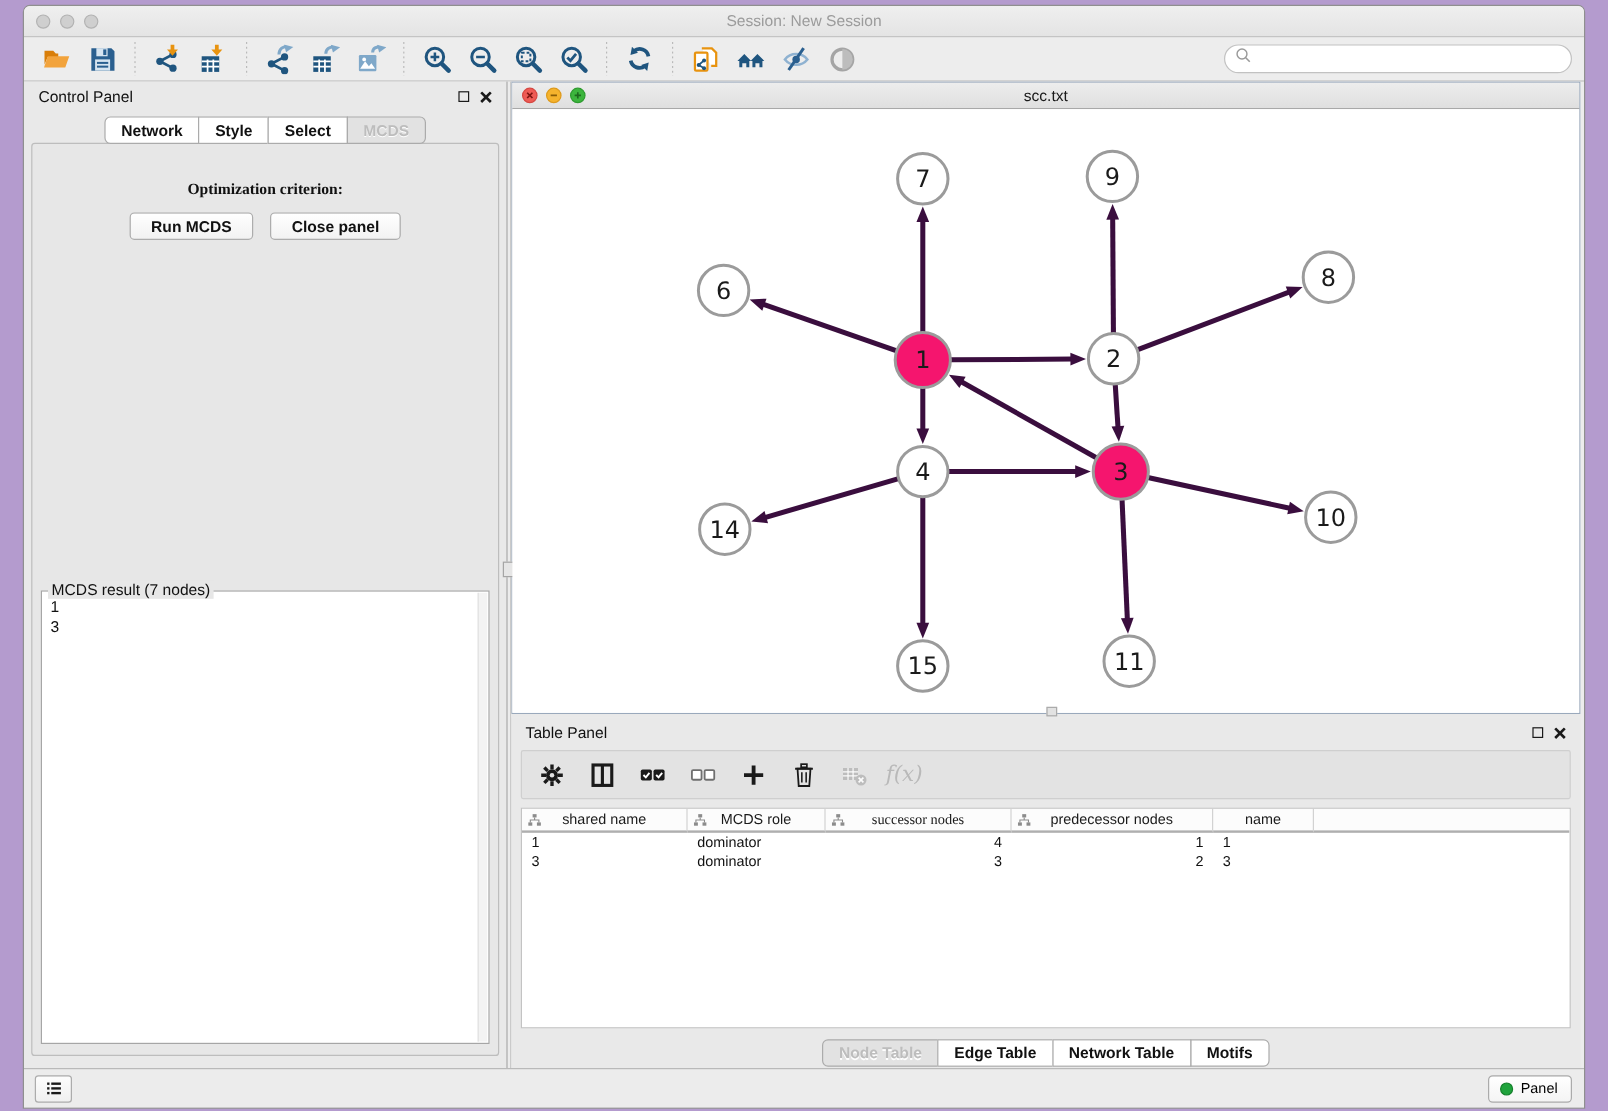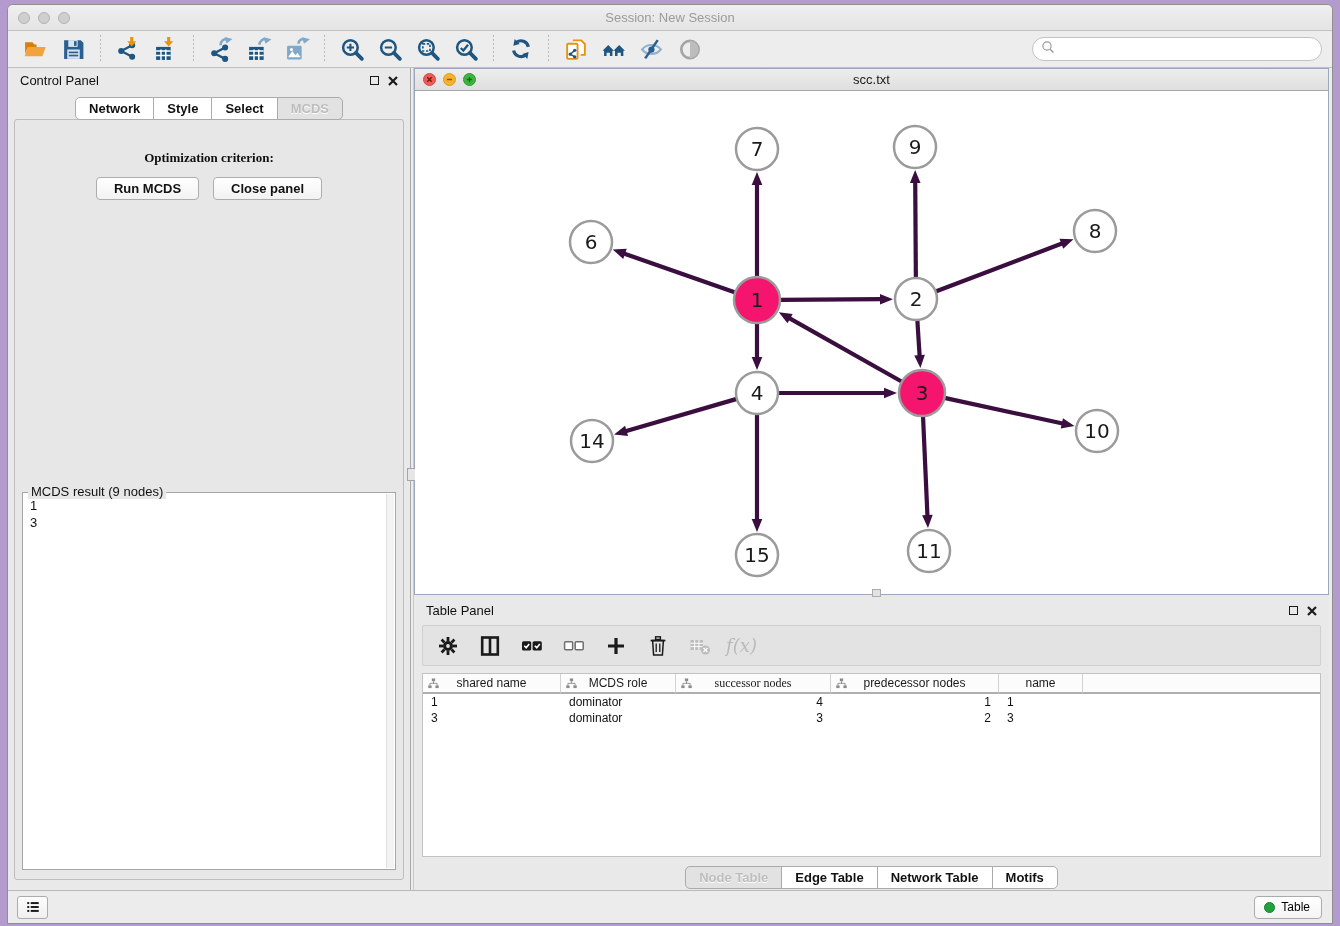--- a/index.html
+++ b/index.html
@@ -3,21 +3,21 @@
 <meta charset="utf-8">
 <style>
   * { box-sizing: border-box; cursor: default; }
   html,body { margin:0; padding:0; }
   body {
     width:1340px; height:926px; overflow:hidden;
     background:#B49BCE;
     font-family:"Liberation Sans", sans-serif;
     color:#111;
   }
-  .frame { width:1340px; height:926px; padding:4px 7px 2px; }
+  .frame { width:1340px; height:926px; padding:4px 19px 2px; }
   .app {
     width:100%; height:100%;
     background:#ECECEC;
     border:1px solid #8F8F8F;
     border-radius:6px 6px 0 0;
     display:flex; flex-direction:column;
     overflow:hidden;
   }
   
   .titlebar {
@@ -338,21 +338,21 @@
             <span class="tab">Select</span>
             <span class="tab selected">MCDS</span>
           </div>
         <div class="cp-content">
           <div class="opt-label">Optimization criterion:</div>
           <div class="cp-buttons">
             <button class="btn">Run MCDS</button>
             <button class="btn">Close panel</button>
           </div>
           <div class="groupbox">
-            <span class="groupbox-legend">MCDS result (9 nodes)</span>
+            <span class="groupbox-legend">MCDS result (7 nodes)</span>
             <div class="result-area" id="resultArea">
                 <div>1</div>
                 <div>3</div>
               </div>
             <div class="result-scrollbar"></div>
           </div>
         </div>
       </div>
 
       <div class="v-split">
@@ -644,18 +644,18 @@
               <rect x="4" y="9.8" width="2.4" height="2.4"></rect>
               <rect x="4" y="14.6" width="2.4" height="2.4"></rect>
               <rect x="8.2" y="5" width="9.8" height="2.4"></rect>
               <rect x="8.2" y="9.8" width="9.8" height="2.4"></rect>
               <rect x="8.2" y="14.6" width="9.8" height="2.4"></rect>
             </g>
           </svg>
       </button>
       <button class="memory-btn">
         <span class="mem-dot"></span>
-        <span>Table</span>
+        <span>Panel</span>
       </button>
     </div>
 
   </div>
 </div>
 
 </body></html>

